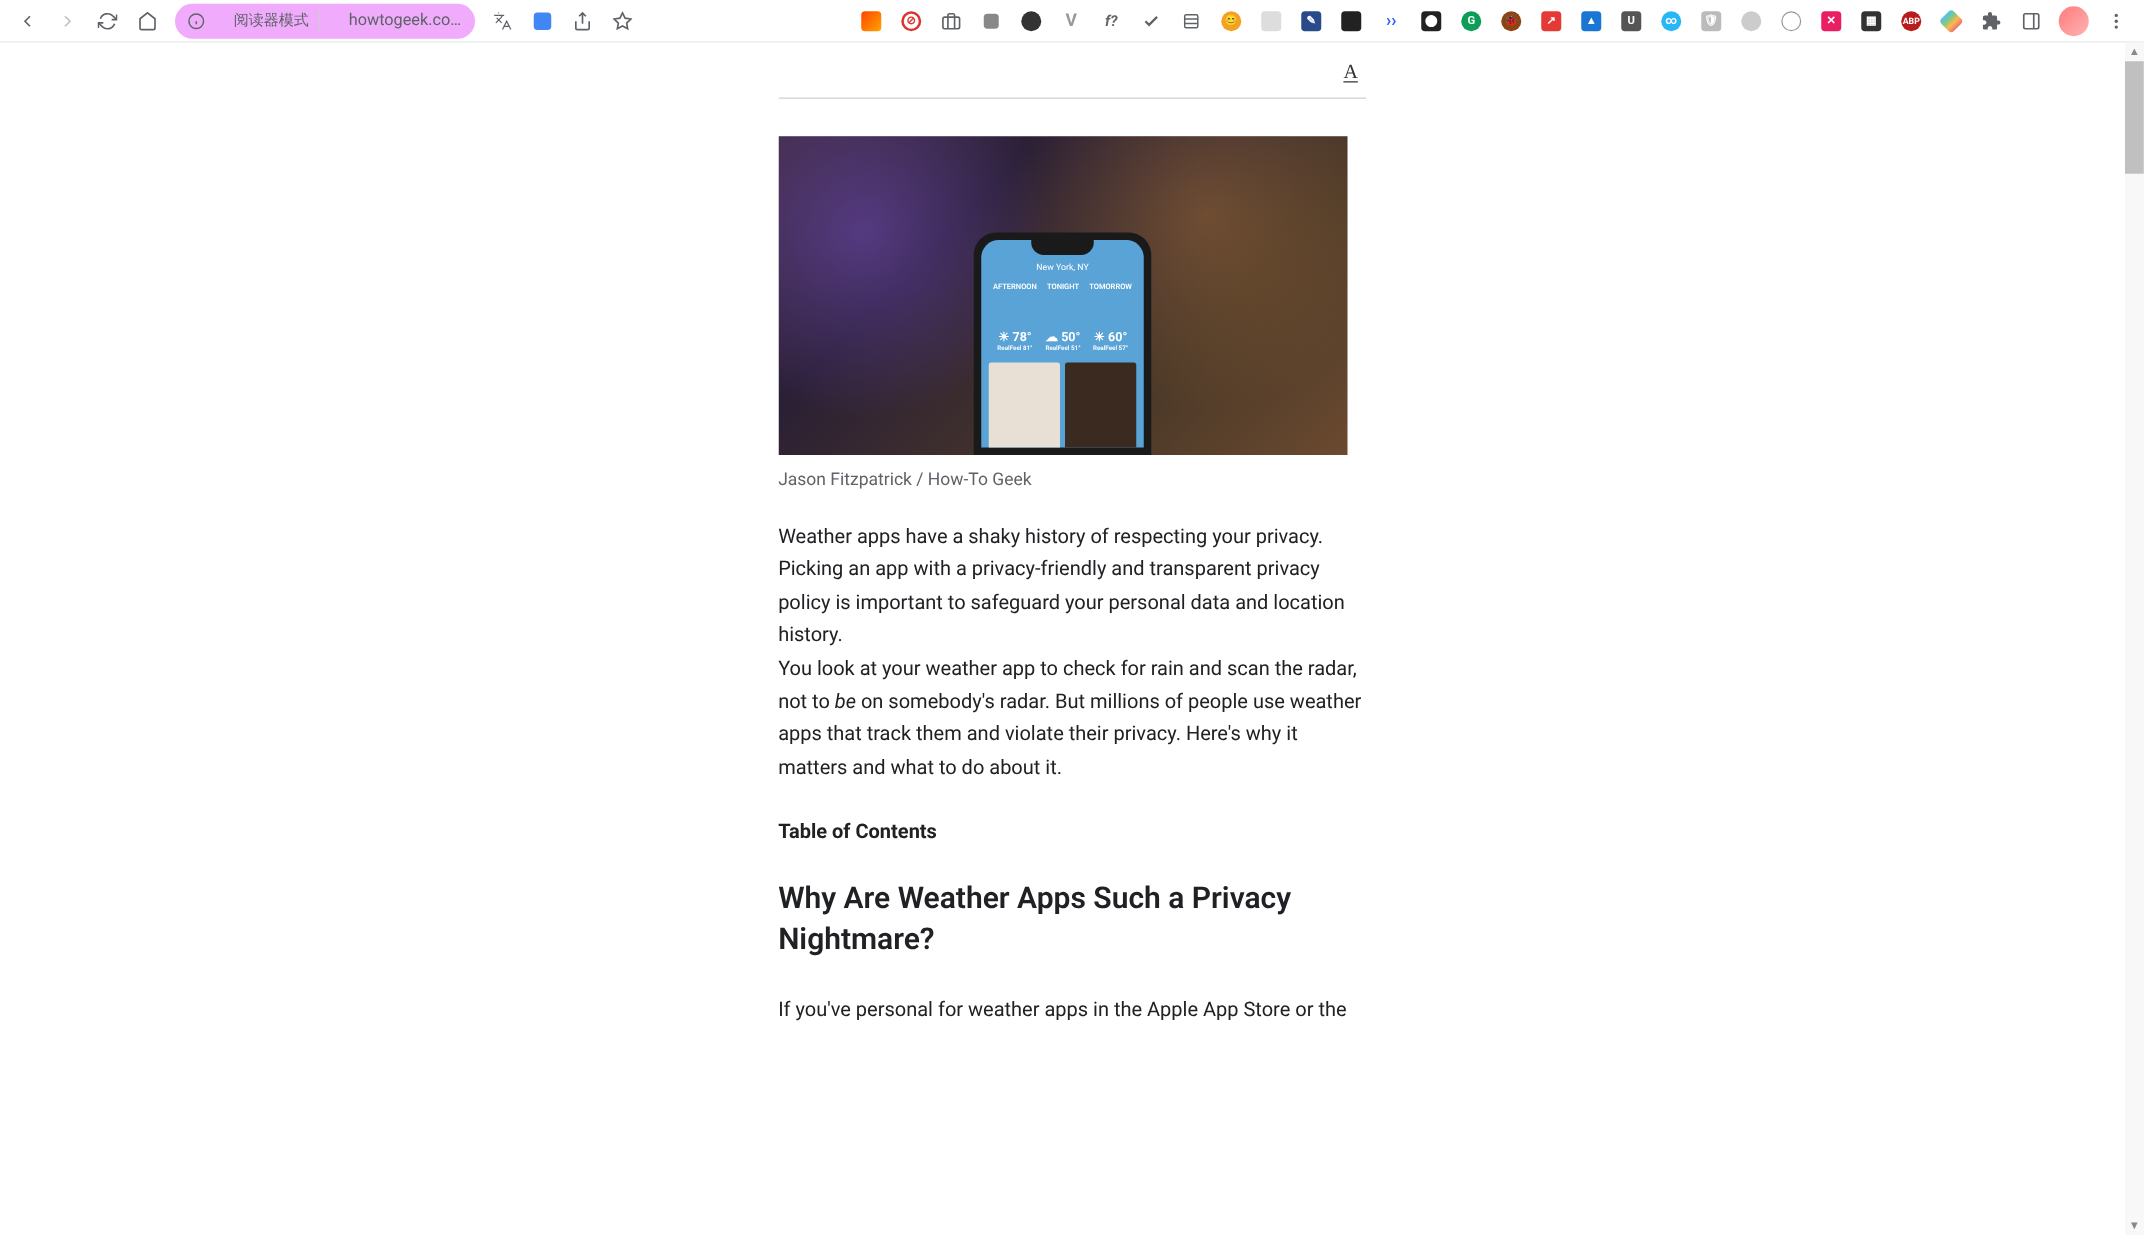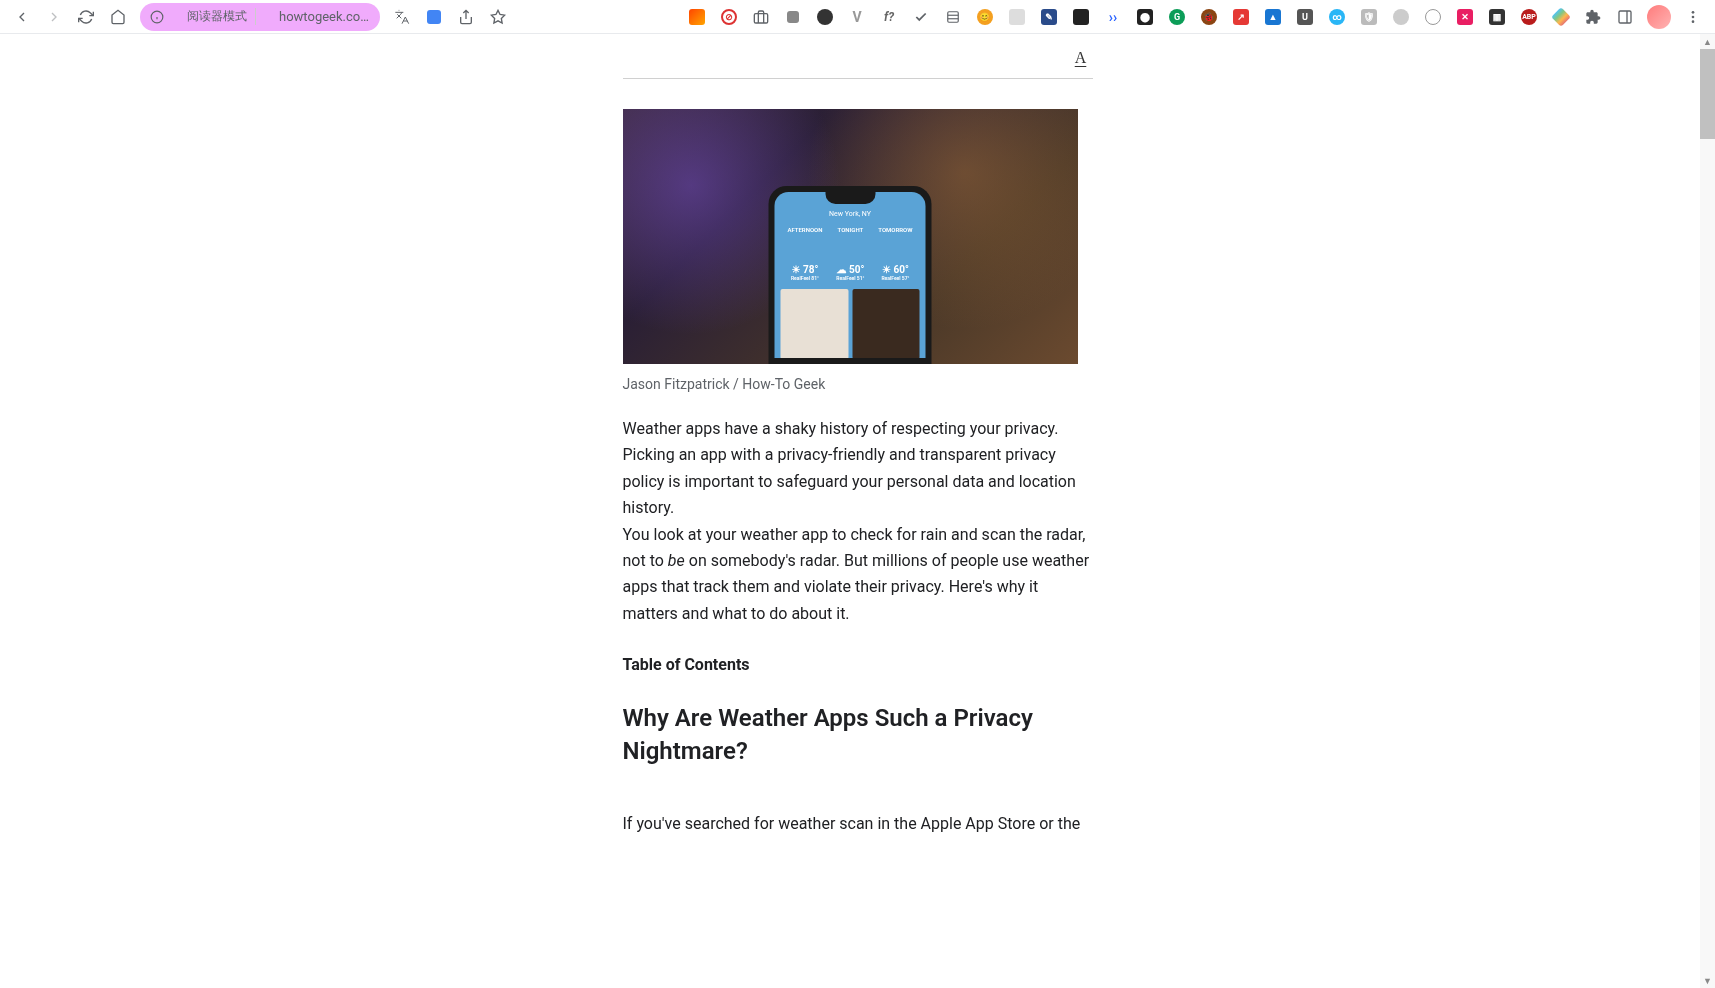--- a/index.html
+++ b/index.html
@@ -156,21 +156,21 @@
       background: 
         radial-gradient(circle at 15% 30%, rgba(120, 80, 200, 0.5) 0%, transparent 35%),
         radial-gradient(circle at 75% 25%, rgba(180, 120, 60, 0.4) 0%, transparent 40%);
     }
     
     .phone {
       position: absolute;
       left: 50%;
       bottom: 0;
       transform: translateX(-50%);
-      width: 163px;
+      width: 142px;
       height: 178px;
       background: #1a1a1a;
       border-radius: 18px 18px 0 0;
       padding: 6px;
     }
     
     .phone-screen {
       width: 100%;
       height: 100%;
       background: #5aa3d6;
@@ -255,21 +255,21 @@
       font-size: 16px;
       font-weight: 700;
       margin-top: 28px;
       margin-bottom: 28px;
     }
     
     h2.section-heading {
       font-size: 24px;
       font-weight: 600;
       line-height: 1.35;
-      margin-bottom: 44px;
+      margin-bottom: 28px;
       color: #202124;
     }
     
     
     .scrollbar {
       position: fixed;
       right: 0;
       top: 34px;
       bottom: 0;
       width: 15px;
@@ -510,21 +510,21 @@
 
     <p class="article-paragraph">Weather apps have a shaky history of respecting your privacy. Picking an app with a privacy-friendly and transparent privacy policy is important to safeguard your personal data and location history.</p>
     <p class="article-paragraph">
       <span>You look at your weather app to check for rain and scan the radar, not to </span><span class="italic">be</span><span> on somebody's radar. But millions of people use weather apps that track them and violate their privacy. Here's why it matters and what to do about it.</span>
     </p>
 
     <div class="toc-heading">Table of Contents</div>
 
     <h2 class="section-heading">Why Are Weather Apps Such a Privacy Nightmare?</h2>
 
-    <p class="article-paragraph">If you've searched for weather scan in the Apple App Store or the</p>
+    <p class="article-paragraph">If you've personal for weather apps in the Apple App Store or the</p>
 
   </div>
 
   <div class="scrollbar">
     <div class="scroll-arrow">▲</div>
     <div class="scroll-thumb"></div>
     <div class="scroll-arrow" style="position:absolute;bottom:0;width:100%">▼</div>
   </div>
 </div>
 

